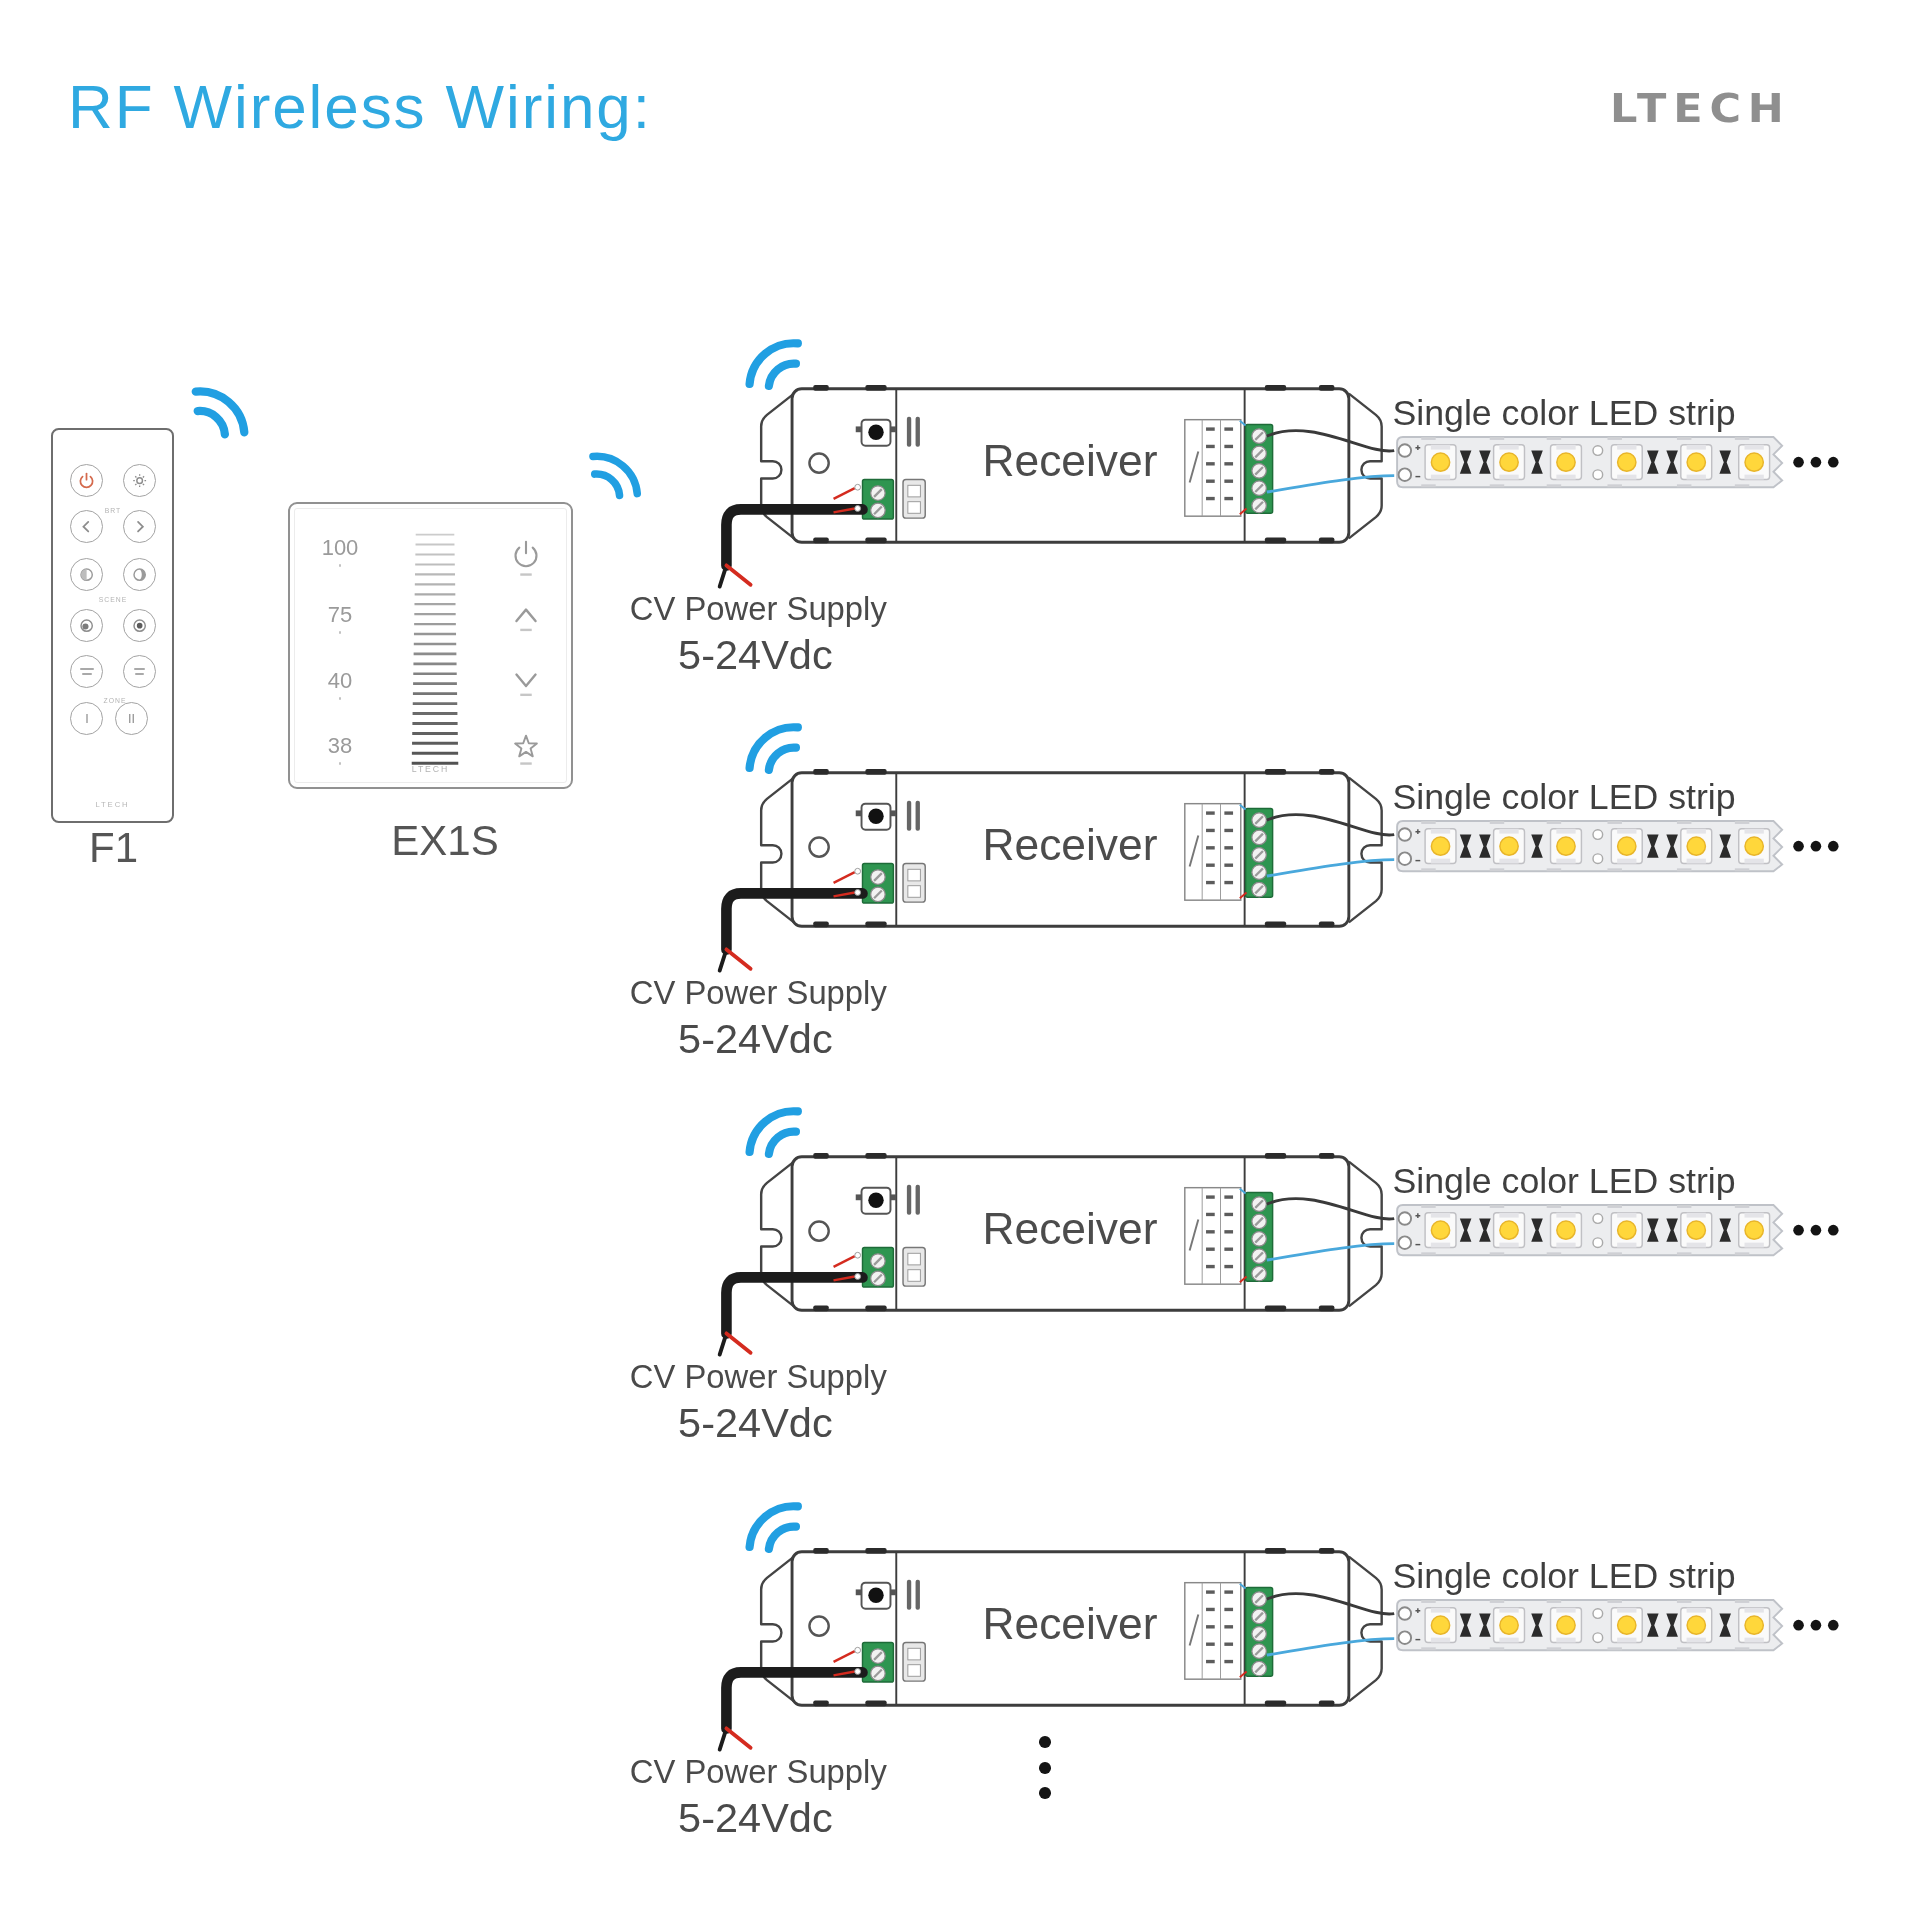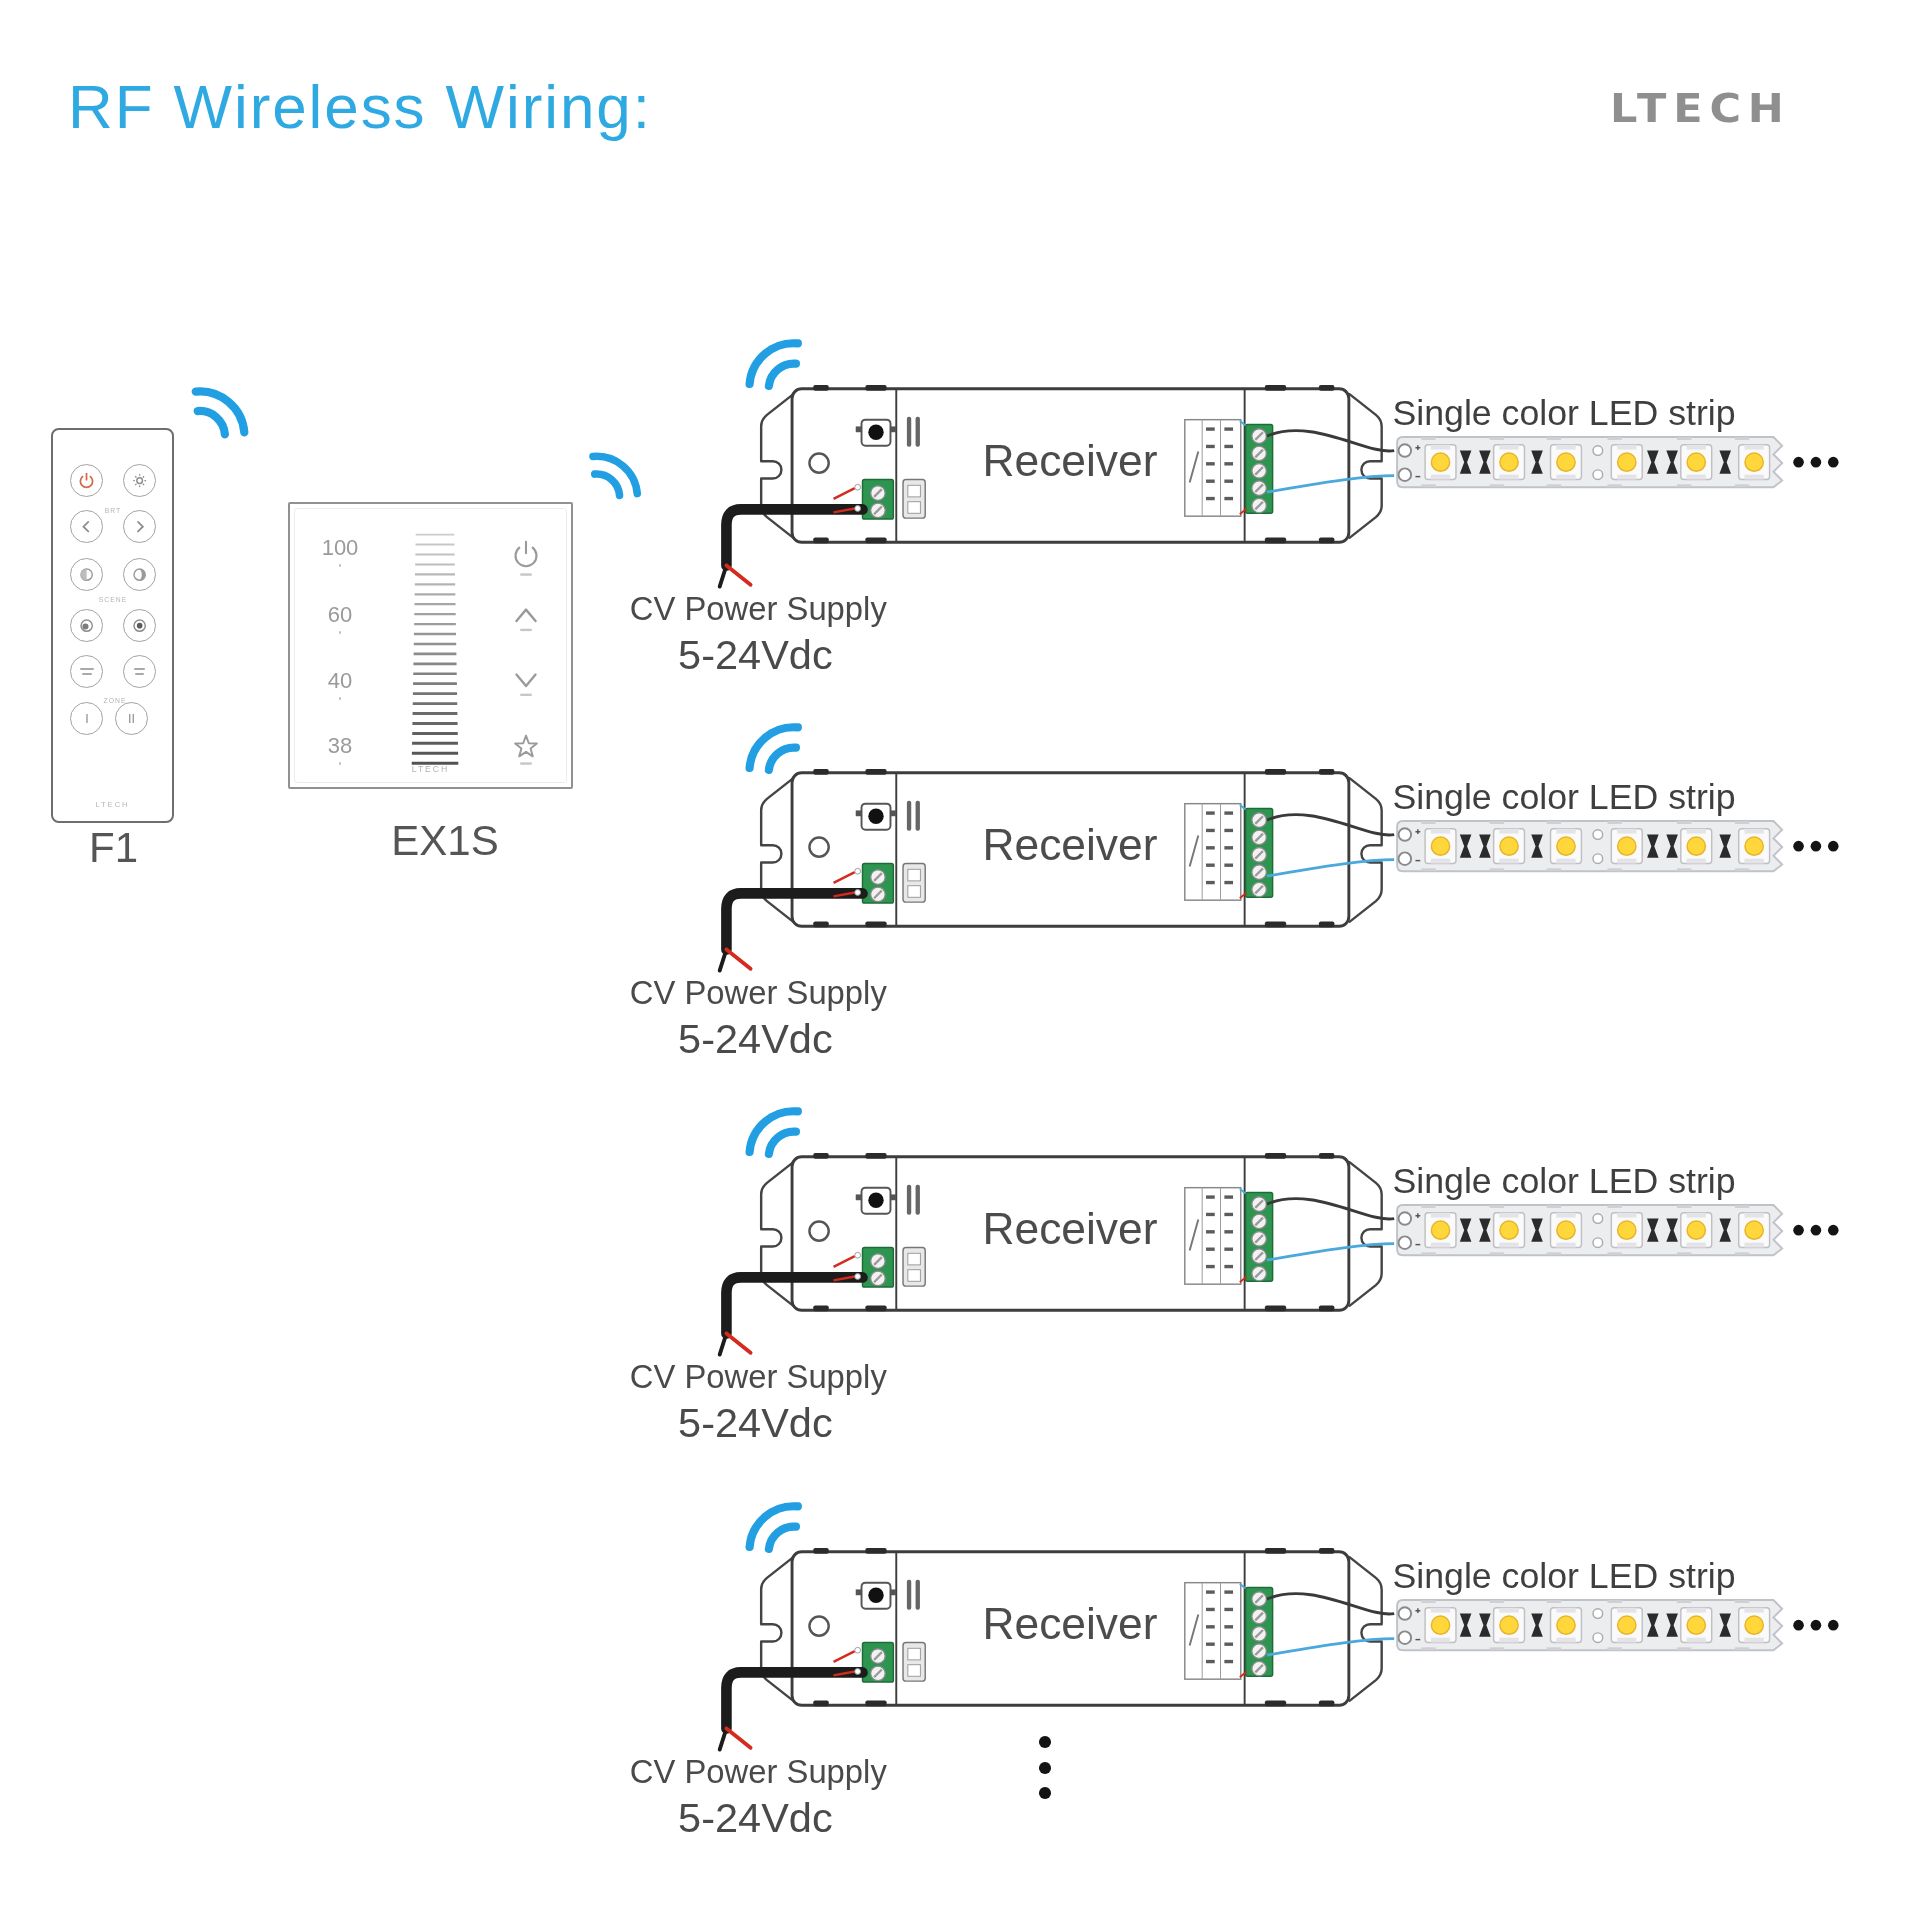--- a/index.html
+++ b/index.html
@@ -16,21 +16,21 @@
   .rbtn{position:absolute;width:33px;height:33px;border:1.9px solid #a3a3a3;border-radius:50%;
         background:#fff;box-sizing:border-box;display:flex;align-items:center;justify-content:center;}
   .rlbl{position:absolute;font-size:6.8px;color:#b3b3b3;letter-spacing:1px;transform:translateX(-50%);}
   .zonetxt{font-size:12.6px;color:#8e8e8e;}
   .microbars{display:flex;flex-direction:column;gap:2.9px;align-items:center;}
   .microbars i{display:block;height:2.4px;background:#a9a9a9;border-radius:1px;}
   #remote-brand{left:0;right:0;bottom:11.6px;text-align:center;font-size:7.7px;color:#b7b7b7;
                 letter-spacing:1.9px;}
   #remote-name{left:70px;top:824px;width:87px;text-align:center;font-size:42px;color:#555;}
   
-  #panel{left:288px;top:502px;width:285px;height:287px;border:2.9px solid #919191;border-radius:2px;
+  #panel{left:288px;top:502px;width:285px;height:287px;border:2.9px solid #919191;border-radius:9px;
          background:#fff;box-sizing:border-box;}
   #panel .face{position:absolute;inset:3.9px;border:1px solid #ececec;border-radius:2.9px;}
   .lvl{position:absolute;left:29px;width:42px;text-align:center;font-size:22px;color:#9a9a9a;}
   .lvl i{display:block;margin:2.9px auto 0;width:2.9px;height:2.9px;border-radius:50%;background:#c2c2c2;}
   #panel-brand{position:absolute;left:0;right:0;bottom:12.6px;text-align:center;font-size:8.7px;
                color:#b2b2b2;letter-spacing:1.9px;}
   #panel-name{left:386px;top:817px;width:118px;text-align:center;font-size:42px;color:#555;}
   
   .rrow{position:absolute;left:541px;width:1332px;height:386px;}
   .rrow svg{display:block;width:100%;height:100%;}
@@ -163,21 +163,21 @@
   </div>
   <div class="abs" id="remote-name">F1</div>
 
   <svg class="abs" style="left:589px;top:444px" width="54" height="62" viewBox="0 0 60 70">
     <use href="#g-wifi-tx"></use>
   </svg>
 
   <div class="abs" id="panel">
     <div class="face"></div>
     <div class="lvl" style="top:31px"><span>100</span><i></i></div>
-    <div class="lvl" style="top:98px"><span>60</span><i></i></div>
+    <div class="lvl" style="top:98px"><span>75</span><i></i></div>
     <div class="lvl" style="top:164px"><span>40</span><i></i></div>
     <div class="lvl" style="top:229px"><span>38</span><i></i></div>
     <svg class="abs" id="slider-svg" style="left:111px;top:21px" width="68" height="247" viewBox="0 0 70 256">
       <g id="slider-lines">
           <line x1="15" x2="55" y1="10" y2="10" stroke="hsl(0,0%,80%)" stroke-width="2.00"></line>
           <line x1="14.82" x2="55.18" y1="20.3" y2="20.3" stroke="hsl(0,0%,78%)" stroke-width="2.06"></line>
           <line x1="14.64" x2="55.36" y1="30.6" y2="30.6" stroke="hsl(0,0%,76%)" stroke-width="2.11"></line>
           <line x1="14.46" x2="55.54" y1="40.900000000000006" y2="40.900000000000006" stroke="hsl(0,0%,74%)" stroke-width="2.17"></line>
           <line x1="14.280000000000001" x2="55.72" y1="51.2" y2="51.2" stroke="hsl(0,0%,72%)" stroke-width="2.22"></line>
           <line x1="14.100000000000001" x2="55.9" y1="61.5" y2="61.5" stroke="hsl(0,0%,70%)" stroke-width="2.27"></line>

